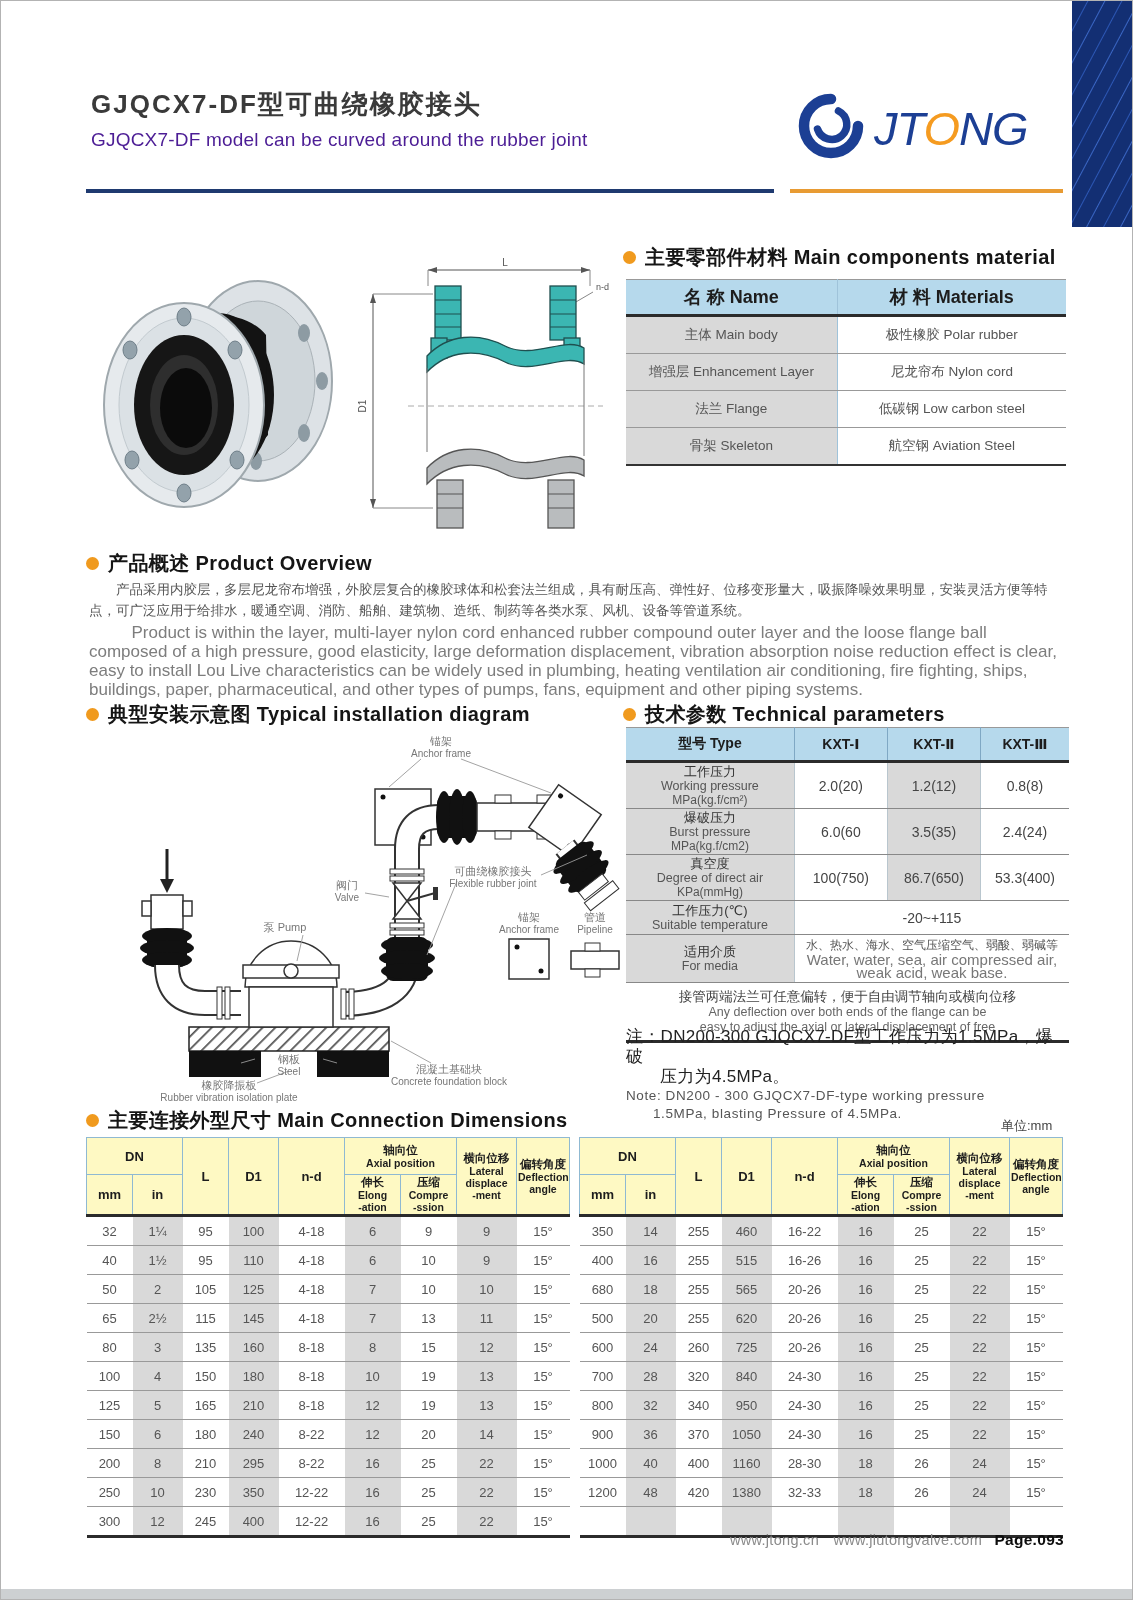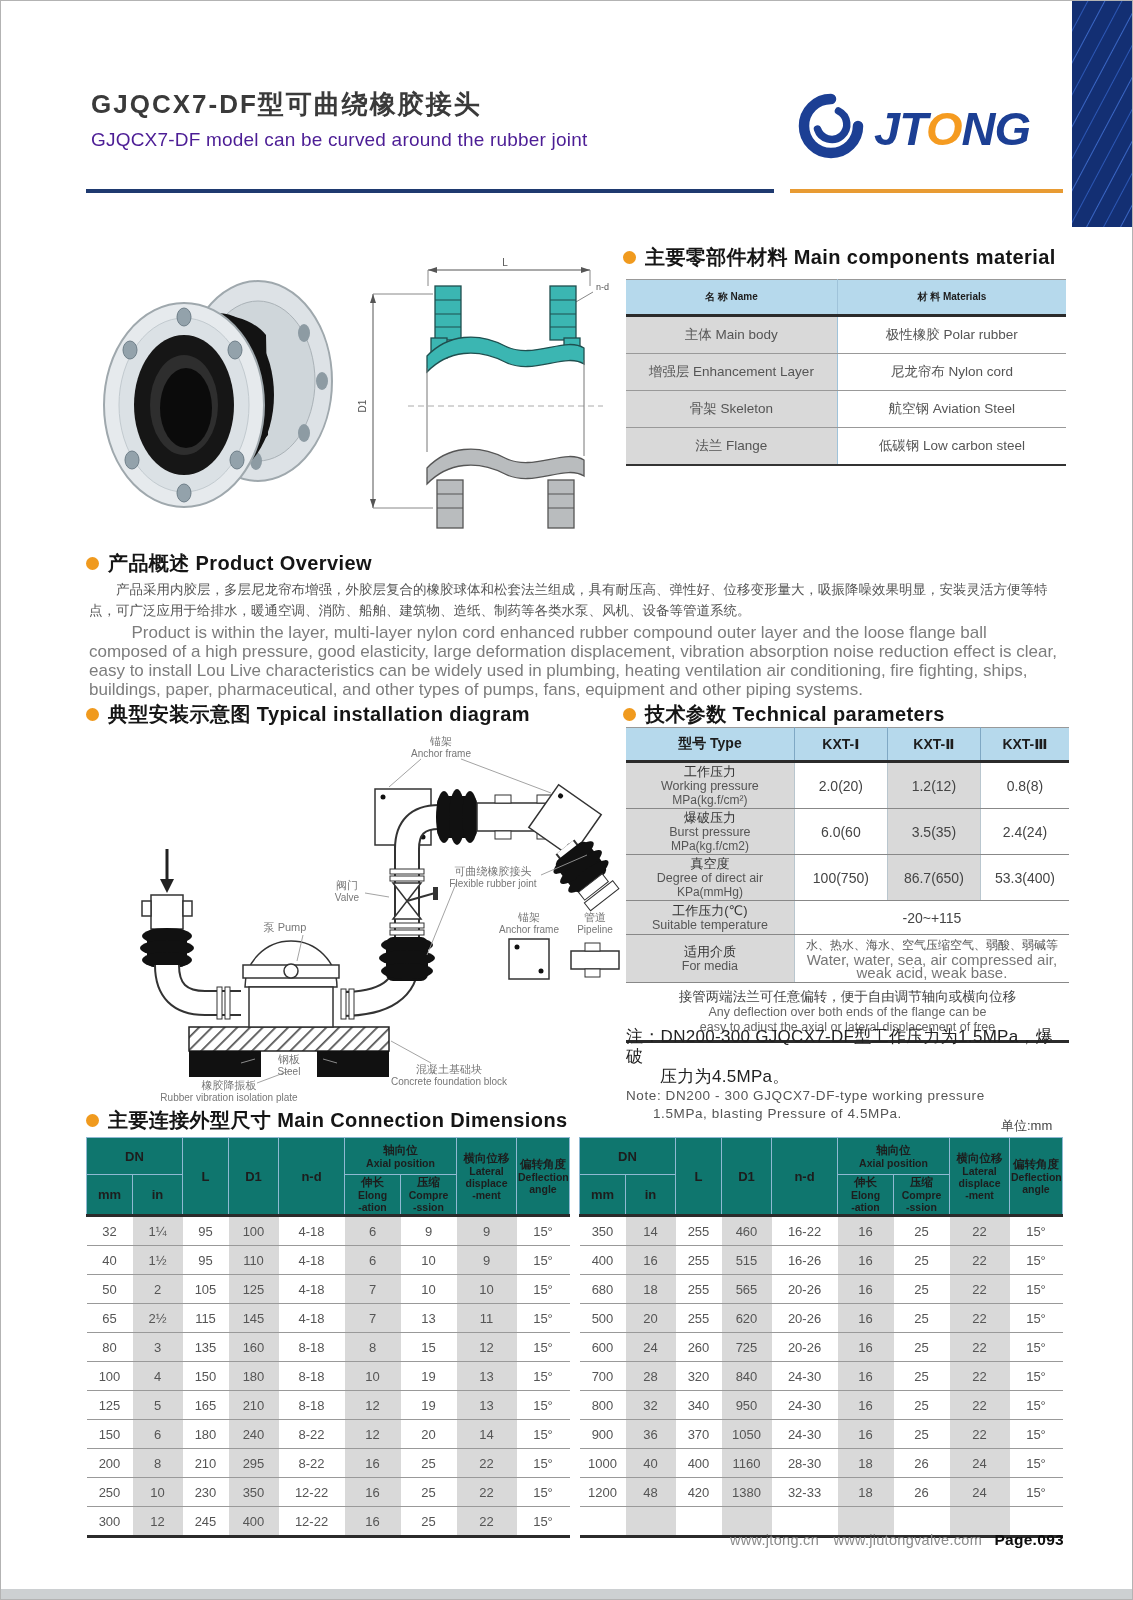--- a/index.html
+++ b/index.html
@@ -9,37 +9,37 @@
 
   
   .corner-band{position:absolute;right:0;top:0;width:60px;height:226px;
     background:repeating-linear-gradient(118deg,#132f73 0px,#132f73 13px,#2c57b5 14px,#132f73 15px,#132f73 28px,#3a66c4 29px,#132f73 30px);}
 
   
   .hdr-title{position:absolute;left:90px;top:86px;}
   .title-zh{font-size:26px;font-weight:bold;color:#3a3a3a;letter-spacing:2px;}
   .title-en{font-size:19px;color:#4c1d95;margin-top:7px;letter-spacing:.2px;}
   .logo{position:absolute;left:797px;top:92px;display:flex;align-items:center;gap:10px;}
-  .logo-word{font-size:47px;font-weight:700;font-style:italic;color:#1c3f94;letter-spacing:-1px;line-height:1;}
+  .logo-word{font-size:47px;font-weight:400;font-style:italic;color:#1c3f94;letter-spacing:-1px;line-height:1;}
   .logo-word .o{color:#f59b20;}
   .rule-navy{position:absolute;left:85px;top:188px;width:688px;height:4px;background:#1f3a70;}
   .rule-orange{position:absolute;left:789px;top:188px;width:273px;height:4px;background:#e89b33;}
 
   
   .sec{position:absolute;display:flex;align-items:center;gap:9px;}
   .bullet{width:13px;height:13px;border-radius:50%;background:#f09a1e;flex:0 0 auto;}
   .sec-title{font-size:20px;font-weight:bold;color:#151515;letter-spacing:.4px;}
 
   
   table{border-collapse:collapse;table-layout:fixed;}
   .shade{background:#d9d9d9;}
 
   
   .mat-table{position:absolute;left:625px;top:278px;width:440px;border-top:1px solid #999;border-bottom:2px solid #333;}
-  .mat-table th{background:#b6d9ec;height:32px;font-size:10px;font-weight:bold;color:#1d1d1d;border-bottom:3px solid #2b2b2b;}
+  .mat-table th{background:#b6d9ec;height:32px;font-size:18px;font-weight:bold;color:#1d1d1d;border-bottom:3px solid #2b2b2b;}
   .mat-table td{height:34px;text-align:center;font-size:13.5px;color:#555;border-bottom:1px solid #999;}
   .mat-table th + th, .mat-table td + td{border-left:1px solid #9fc3da;}
 
   
   .para{position:absolute;left:88px;width:978px;}
   .zh-para{font-size:13.5px;color:#555;line-height:21px;text-indent:2em;}
   .en-para{font-size:17px;color:#7d7d7d;line-height:19px;text-indent:2.5em;}
 
   
   .tp-table{position:absolute;left:625px;top:726px;width:443px;border-top:1px solid #999;}
@@ -59,21 +59,21 @@
   .tp-foot .f2{font-size:12.5px;color:#666;line-height:15px;}
 
   .tp-note{position:absolute;left:625px;top:1026px;width:443px;}
   .tp-note .nz{font-size:17px;color:#222;line-height:20px;letter-spacing:.3px;}
   .tp-note .nz.ind, .tp-note .ne.ind{text-indent:2em;}
   .tp-note .ne{font-size:13.5px;color:#555;line-height:18px;letter-spacing:.6px;}
 
   
   .dim-table{position:absolute;top:1136px;width:483px;border-top:1px solid #999;border-bottom:3px solid #2b2b2b;}
   .dim-left{left:85px;} .dim-right{left:578px;}
-  .dim-table th{background:#0f766e;font-size:13px;font-weight:bold;color:#1d1d1d;border:1px solid #8fb9d2;}
+  .dim-table th{background:#fef9c3;font-size:13px;font-weight:bold;color:#1d1d1d;border:1px solid #8fb9d2;}
   .dim-table thead tr:first-child th{height:34px;}
   .dim-table thead tr:last-child th{height:32px;}
   .dim-table thead{border-bottom:3px solid #2b2b2b;}
   .dim-table th .hz{font-size:11.5px;line-height:13px;}
   .dim-table th .he{font-size:10.5px;line-height:12px;}
   .dim-table td{height:26px;text-align:center;font-size:13px;color:#555;border-bottom:1px solid #999;}
   .unit-label{position:absolute;left:1000px;top:1116px;font-size:13px;color:#444;}
 
   
   .footer{position:absolute;right:68px;top:1530px;font-size:14.5px;color:#8a8a8a;letter-spacing:.3px;}
@@ -192,26 +192,26 @@
     <tbody>
         <tr>
           <td class="shade">主体 Main body</td>
           <td>极性橡胶 Polar rubber</td>
         </tr>
         <tr>
           <td class="shade">增强层 Enhancement Layer</td>
           <td>尼龙帘布 Nylon cord</td>
         </tr>
         <tr>
+          <td class="shade">法兰 Flange</td>
+          <td>低碳钢 Low carbon steel</td>
+        </tr>
+        <tr>
           <td class="shade">骨架 Skeleton</td>
           <td>航空钢 Aviation Steel</td>
-        </tr>
-        <tr>
-          <td class="shade">法兰 Flange</td>
-          <td>低碳钢 Low carbon steel</td>
         </tr>
       </tbody>
   </table>
 
   <div class="sec" style="left:85px;top:549px;">
     <span class="bullet"></span>
     <span class="sec-title">产品概述 Product Overview</span>
   </div>
   <div class="para zh-para" style="top:578px;">产品采用内胶层，多层尼龙帘布增强，外胶层复合的橡胶球体和松套法兰组成，具有耐压高、弹性好、位移变形量大，吸振降噪效果明显，安装灵活方便等特点，可广泛应用于给排水，暖通空调、消防、船舶、建筑物、造纸、制药等各类水泵、风机、设备等管道系统。</div>
   <div class="para en-para" style="top:622px;">Product is within the layer, multi-layer nylon cord enhanced rubber compound outer layer and the loose flange ball composed of a high pressure, good elasticity, large deformation displacement, vibration absorption noise reduction effect is clear, easy to install Lou Live characteristics can be widely used in plumbing, heating ventilation air conditioning, fire fighting, ships, buildings, paper, pharmaceutical, and other types of pumps, fans, equipment and other piping systems.</div>

